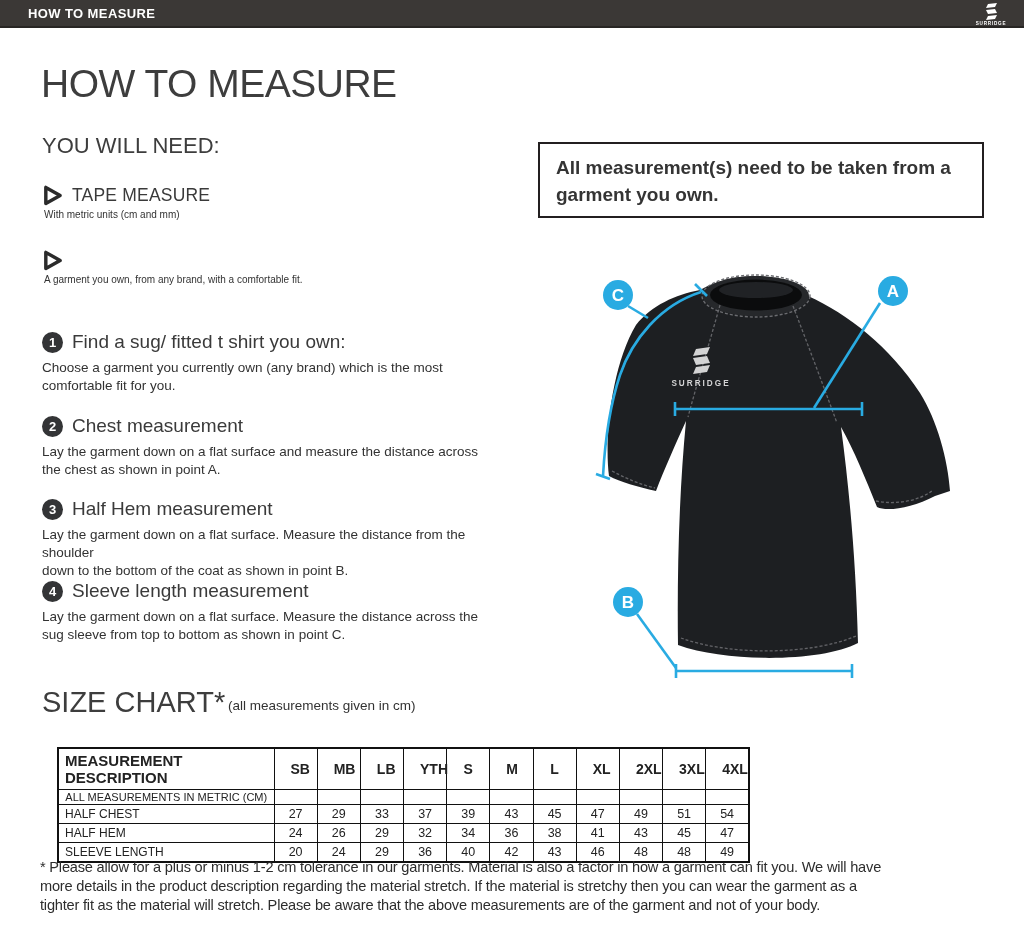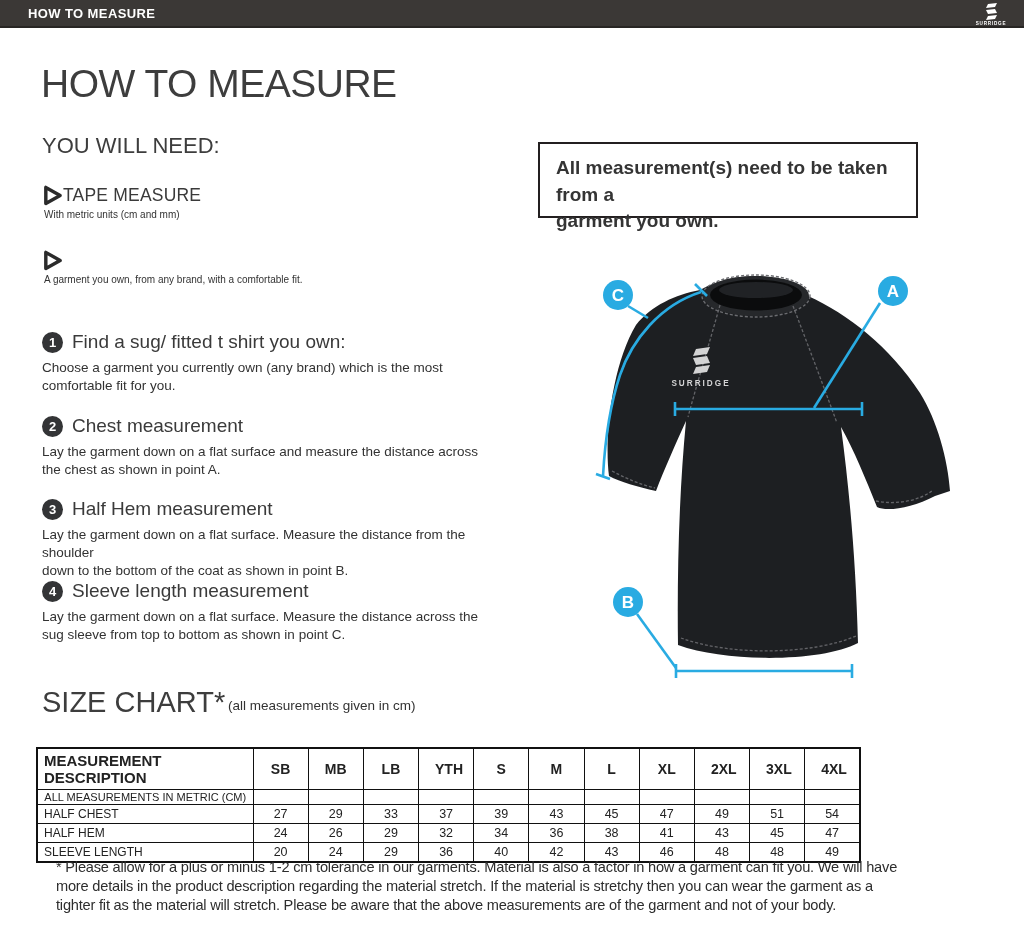--- a/index.html
+++ b/index.html
@@ -14,60 +14,60 @@
                   color:#ffffff; font-size:13px; font-weight:bold; letter-spacing:.4px; }
   .topbar-logo { position:absolute; right:10px; top:2px; width:46px; height:25px; }
 
   
   .h1 { position:absolute; left:41px; top:62px; font-size:39px; font-weight:400;
         color:#3d3d3d; letter-spacing:-.5px; }
   .h2 { position:absolute; left:42px; top:133px; font-size:22px; font-weight:400; color:#3d3d3d; }
 
   
   .need-item { position:absolute; left:42px; }
-  .need-row { display:flex; align-items:center; }
+  .need-row { display:flex; align-items:center; gap:9px; }
   .need-title { font-size:17.5px; color:#3a3a3a; letter-spacing:.2px; }
   .need-desc { font-size:10px; color:#333; margin-top:3px; margin-left:2px; }
   .tri-icon { width:21px; height:21px; display:block; }
 
   
   .step { position:absolute; left:42px; width:475px; }
   .step-head { display:flex; align-items:center; gap:9px; }
   .step-num { width:21px; height:21px; border-radius:50%; background:#333436; color:#fff;
               font-size:13px; font-weight:bold; display:flex; align-items:center;
               justify-content:center; flex:0 0 21px; }
   .step-title { font-size:19px; color:#3a3a3a; }
   .step-desc { font-size:13.5px; line-height:1.33; color:#323232; margin-top:6px;
                white-space:pre-line; }
 
   
-  .notice { position:absolute; left:538px; top:142px; width:380px; height:76px;
+  .notice { position:absolute; left:538px; top:142px; width:446px; height:76px;
             border:2px solid #231f20; padding:11px 16px; }
   .notice-text { font-size:19px; font-weight:bold; color:#343434; line-height:1.4;
                  white-space:pre-line; }
 
   
   .diagram { position:absolute; left:560px; top:245px; width:460px; height:445px; }
 
   
   .h3 { position:absolute; left:42px; top:686px; font-size:29px; font-weight:400; color:#3d3d3d; }
   .h3-sub { position:absolute; left:228px; top:698px; font-size:13.5px; color:#333; }
 
-  table.size { position:absolute; left:36px; top:747px; width:825px;
+  table.size { position:absolute; left:57px; top:747px; width:693px;
                border-collapse:collapse; border:2px solid #111; table-layout:fixed; }
   table.size th, table.size td { border:1px solid #111; color:#222; }
   th.desc-h { width:216px; text-align:left; padding:3px 6px; font-size:15px; }
   th.size-h { font-size:14px; padding:3px 16px; text-align:center; }
   td.metric-note { font-size:11px; font-weight:normal; padding:1px 6px;text-align:center; }
   td.row-label { font-size:12px; padding:2px 6px; text-align:left; }
   td.val { font-size:12.5px; text-align:center; padding:1px 0;margin-left:40px; }
   td.empty { height:14px; }
 
   
-  .footnote { position:absolute; left:56px; top:858px; width:960px; font-size:14.6px;
+  .footnote { position:absolute; left:40px; top:858px; width:960px; font-size:14.6px;
               line-height:1.3; color:#2d2d2d; letter-spacing:-.2px; white-space:pre-line; }
 </style>
 </head>
 <body>
 
 <div id="canvas">
 
   <div class="topbar">
     <span class="topbar-title">HOW TO MEASURE</span>
     <svg class="topbar-logo" viewBox="0 0 46 25">

